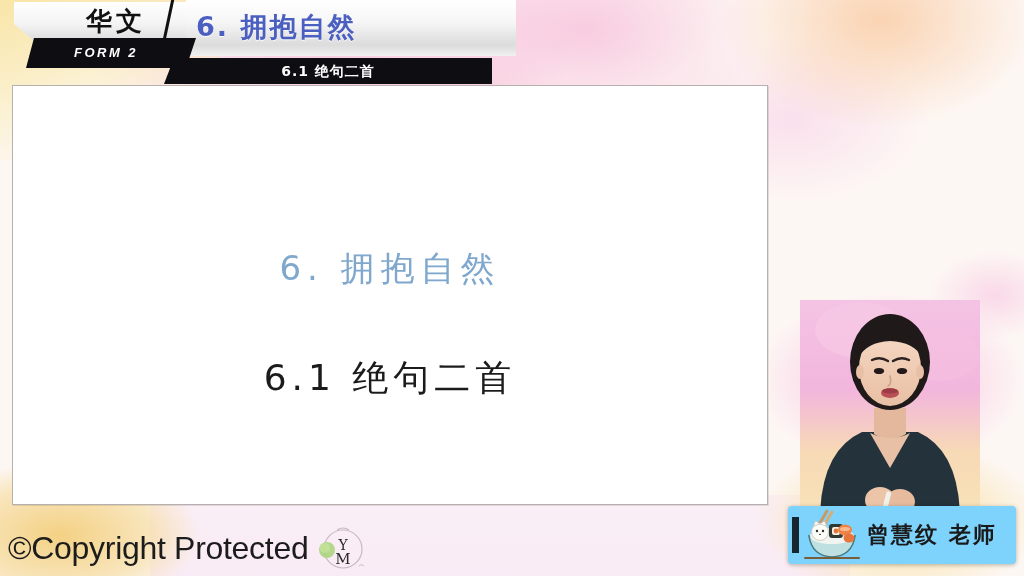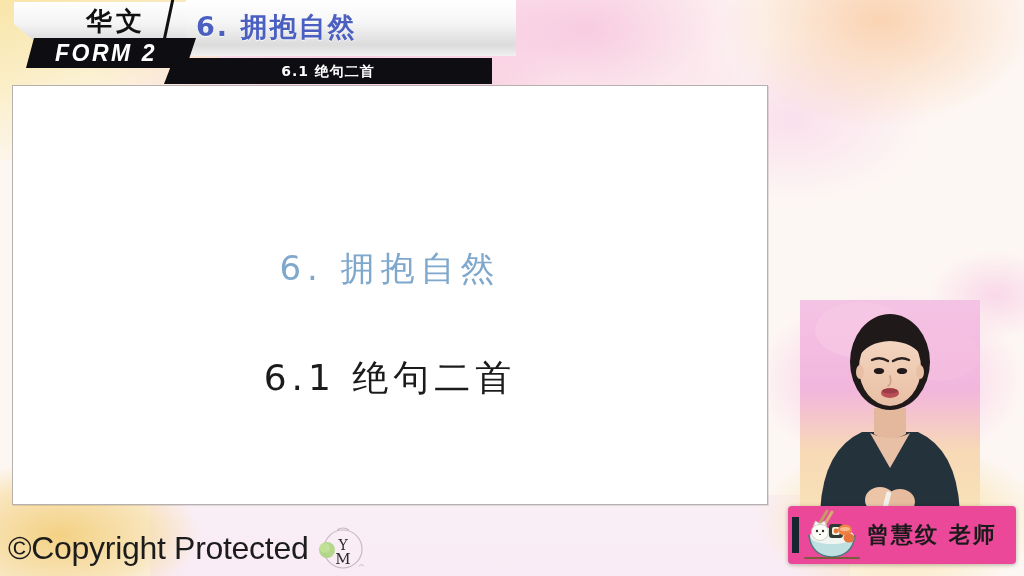--- a/index.html
+++ b/index.html
@@ -110,21 +110,21 @@
   }
   .logo-form {
     position: absolute;
     left: 26px; top: 38px;
     width: 160px; height: 30px;
     line-height: 30px;
     text-align: center;
     color: #ffffff;
     font-style: italic;
     font-weight: 700;
-    font-size: 23px;
+    font-size: 13px;
     letter-spacing: 2.5px;
   }
   .title-main {
     position: absolute;
     left: 196px; top: 9px;
     width: 300px;
     font-family: "DejaVu Sans", sans-serif;
     font-size: 27px;
     font-weight: 700;
     color: #4a5fc0;
@@ -208,21 +208,21 @@
     left: 800px; top: 300px;
     width: 180px; height: 215px;
     overflow: hidden;
   }
 
   
   .name-plate {
     position: absolute;
     left: 788px; top: 506px;
     width: 228px; height: 58px;
-    background: #ec4899;
+    background: #7dd3fc;
     border-radius: 4px;
     box-shadow: 0 1px 4px rgba(0,0,0,0.28);
     display: flex;
     align-items: center;
     overflow: hidden;
   }
   .plate-bar {
     width: 7px; height: 36px;
     background: #16252e;
     margin-left: 4px;

